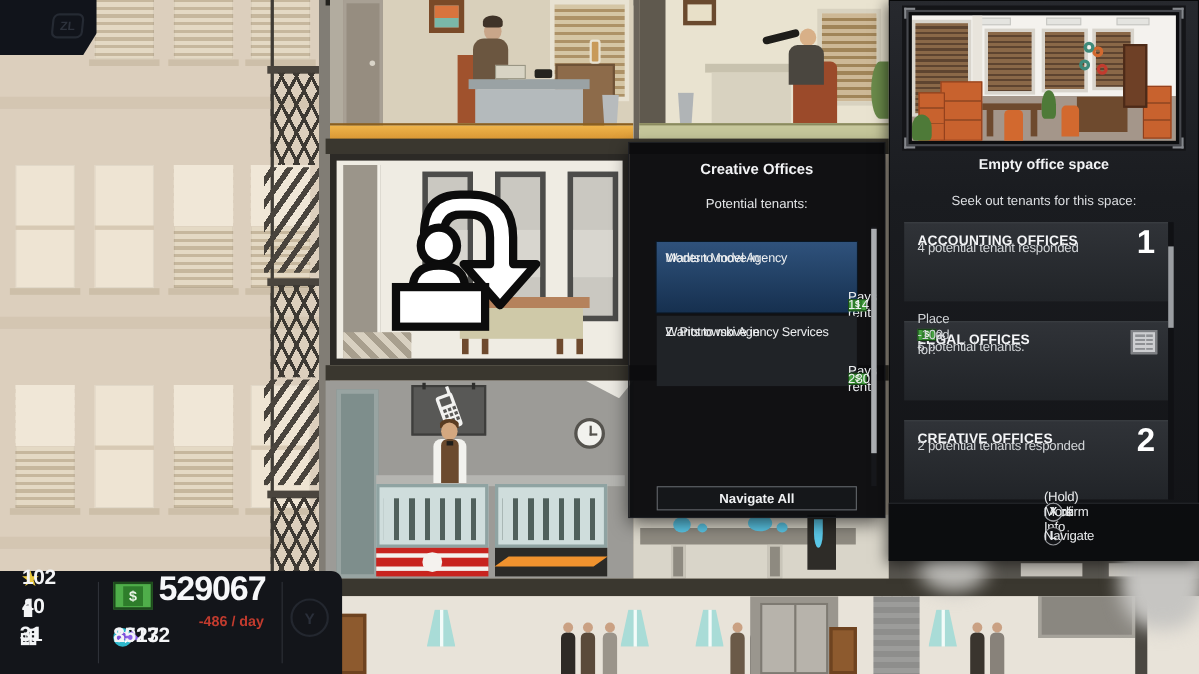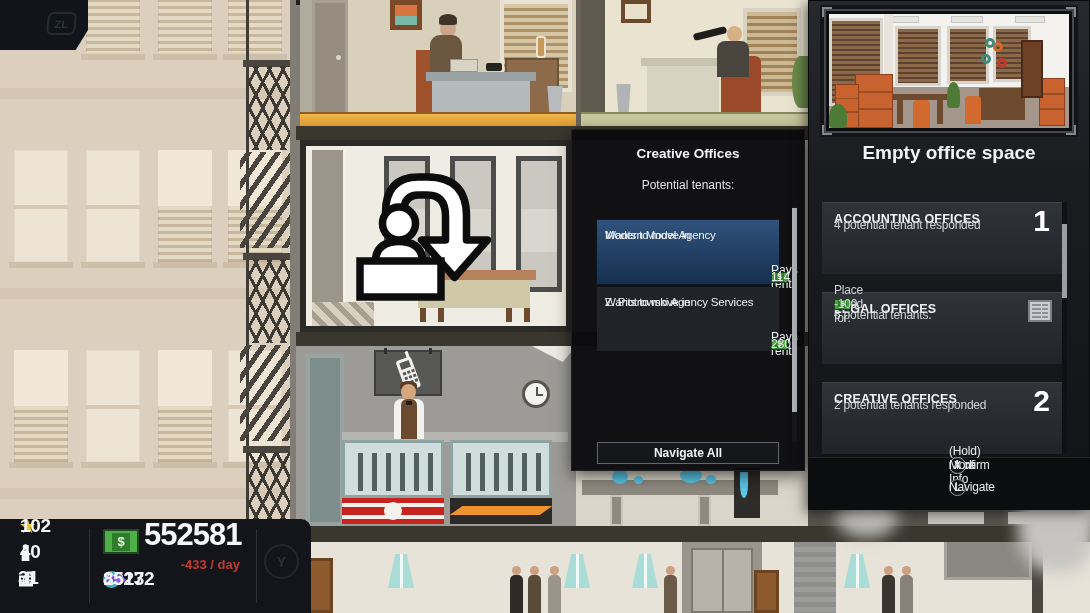--- a/index.html
+++ b/index.html
@@ -157,21 +157,21 @@
   .oart{left:3px;top:3px;right:3px;bottom:3px;background:linear-gradient(#f4f2ee 0 64%,#a4968a 64% 100%);overflow:hidden;}
   .olight{top:2px;height:7px;background:#e4e4e0;border:1px solid #c6c6c2;}
   .oblind{background:repeating-linear-gradient(#8a6848 0 3px,#5e4430 3px 5px);border:3px solid #d8d4cc;}
   .opillar{top:0;width:9px;height:78px;background:#e8e4dc;}
   .ocab{background:#c8622e;border:1px solid #8e3f1c;background-image:linear-gradient(transparent 30%,rgba(0,0,0,.22) 30% 34%,transparent 34% 63%,rgba(0,0,0,.22) 63% 67%,transparent 67%);}
   .odeskbar{background:#6e4a2e;}
   .ochair{background:#d2692f;border-radius:4px 4px 0 0;}
   .oplant{background:#4e7a38;border-radius:50% 50% 20% 20%;}
   .odoor{top:26px;width:22px;height:58px;background:#6e4026;border:2px solid #4c2a18;}
   .oring{width:10px;height:10px;border-radius:50%;border:3px solid #d2692f;}
-  .sp-title{left:0;top:142px;width:100%;text-align:center;font-size:19px;font-weight:bold;color:#f2f3f5;}
+  .sp-title{left:0;top:142px;width:100%;text-align:center;font-size:13px;font-weight:bold;color:#f2f3f5;}
   .sp-sub{left:0;top:175px;width:100%;text-align:center;font-size:12px;color:#dddfe2;}
   .ocard{left:14px;width:240px;height:72px;background:linear-gradient(#303338,#212428);
      box-shadow:inset 0 1px 0 #3e4146;padding:10px 12px;}
   .oc1{top:202px;} .oc2{top:292px;} .oc3{top:382px;}
   .oname{position:static;display:block;font-size:12.5px;font-weight:bold;color:#f4f5f7;letter-spacing:.2px;}
   .ocount{right:12px;top:2px;font-size:30px;font-weight:bold;color:#fff;}
   .odesc{position:static;display:block;margin-top:6px;font-size:12px;color:#d2d5d8;letter-spacing:-.2px;}
   .oad{position:static;display:flex;align-items:center;gap:4px;margin-top:2px;font-size:12px;color:#d2d5d8;letter-spacing:-.2px;}
   .npi{right:10px;top:8px;width:24px;height:22px;background:#cdced1;border:2px solid #7e8084;}
   .npi::before{content:"";position:absolute;left:2px;top:2px;width:9px;height:14px;
@@ -464,20 +464,21 @@
         <div class="oplant" style="left:118px;top:68px;width:13px;height:26px"></div>
         <div class="odoor" style="right:26px"></div>
         <div class="oring" style="right:66px;top:28px;border-color:#d2692f"></div>
         <div class="oring" style="right:78px;top:40px;border-color:#3f8a7a"></div>
         <div class="oring" style="right:62px;top:44px;border-color:#c23b2e"></div>
         <div class="oring" style="right:74px;top:24px;border-color:#3f8a7a"></div>
       </div>
     </div>
 
     <div class="sp-title">Empty office space</div>
+    <div class="sp-sub">Seek out tenants for this space:</div>
 
     <div class="ocard oc1">
       <span class="oname">ACCOUNTING OFFICES</span>
       <span class="ocount">1</span>
       <span class="odesc">4 potential tenant responded</span>
     </div>
 
     <div class="ocard oc2">
       <span class="oname">LEGAL OFFICES</span>
       <span class="npi"></span>
@@ -565,22 +566,22 @@
         <rect x="11" y="3" width="2" height="2" fill="#13151a"></rect>
           <rect x="11" y="7" width="2" height="2" fill="#13151a"></rect>
         <rect x="11" y="11" width="2" height="2" fill="#13151a"></rect>
       </svg>
       <span>31</span>
     </div>
     <div class="sdiv sd1"></div>
     <div class="bigbill">
         <i>$</i>
       </div>
-    <div class="money">552581</div>
-    <div class="daily">-433 / day</div>
+    <div class="money">529067</div>
+    <div class="daily">-486 / day</div>
     <div class="srow2">
       <span class="coin">
           <b></b>
         </span>
       <span>10172</span>
       <svg width="25" height="16" viewBox="0 0 26 16">
         <path d="M2 9 L8.5 2.5 L14.5 7.5 L12 11.5 L7.5 8.5 L4.5 11.5 Z" fill="#7a4fd8"></path>
         <path d="M24 9 L17.5 2.5 L11.5 7.5 L15 13 L19 9.5 L21.5 11.5 Z" fill="#8d63e8"></path>
       </svg>
       <span>8523</span>

